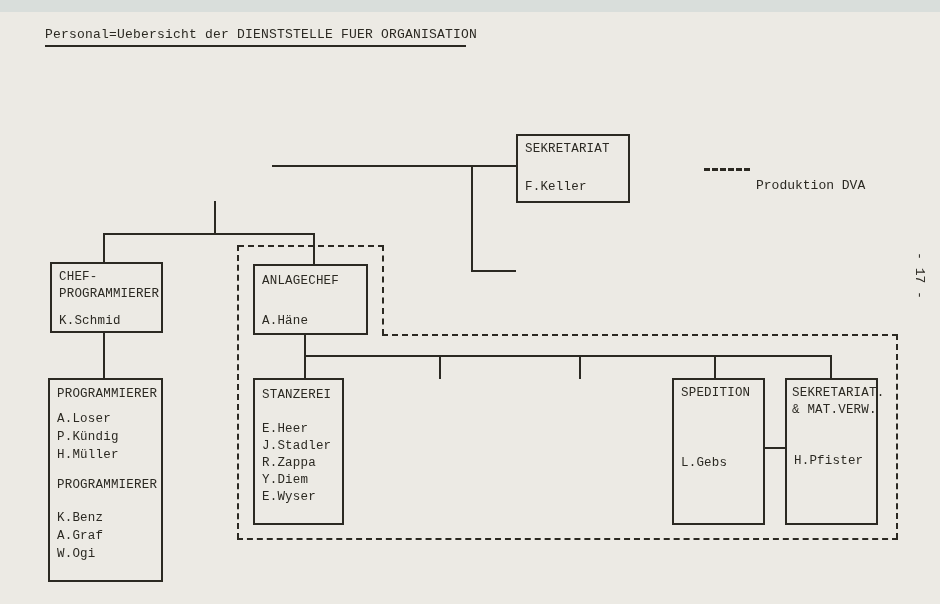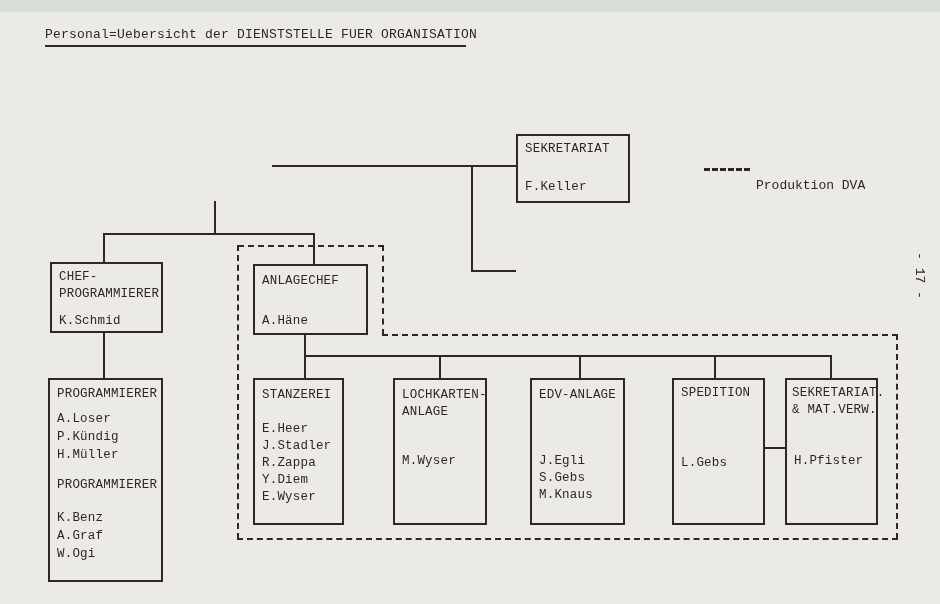--- a/index.html
+++ b/index.html
@@ -105,32 +105,21 @@
 
   <div class="box" style="left:253px;top:378px;width:87px;height:143px">
     <div class="line" style="top:8px">STANZEREI</div>
     <div class="line" style="top:42px">E.Heer</div>
     <div class="line" style="top:59px">J.Stadler</div>
     <div class="line" style="top:76px">R.Zappa</div>
     <div class="line" style="top:93px">Y.Diem</div>
     <div class="line" style="top:110px">E.Wyser</div>
   </div>
 
-  <div class="box" style="left:393px;top:378px;width:90px;height:143px">
-    <div class="line" style="top:8px">LOCHKARTEN-</div>
-    <div class="line" style="top:25px">ANLAGE</div>
-    <div class="line" style="top:74px">M.Wyser</div>
-  </div>
 
-  <div class="box" style="left:530px;top:378px;width:91px;height:143px">
-    <div class="line" style="top:8px">EDV-ANLAGE</div>
-    <div class="line" style="top:74px">J.Egli</div>
-    <div class="line" style="top:91px">S.Gebs</div>
-    <div class="line" style="top:108px">M.Knaus</div>
-  </div>
 
   <div class="box" style="left:672px;top:378px;width:89px;height:143px">
     <div class="line" style="top:6px">SPEDITION</div>
     <div class="line" style="top:76px">L.Gebs</div>
   </div>
 
   <div class="box" style="left:785px;top:378px;width:89px;height:143px">
     <div class="line" style="top:6px;left:5px">SEKRETARIAT.</div>
     <div class="line" style="top:23px;left:5px">&amp; MAT.VERW.</div>
     <div class="line" style="top:74px">H.Pfister</div>

